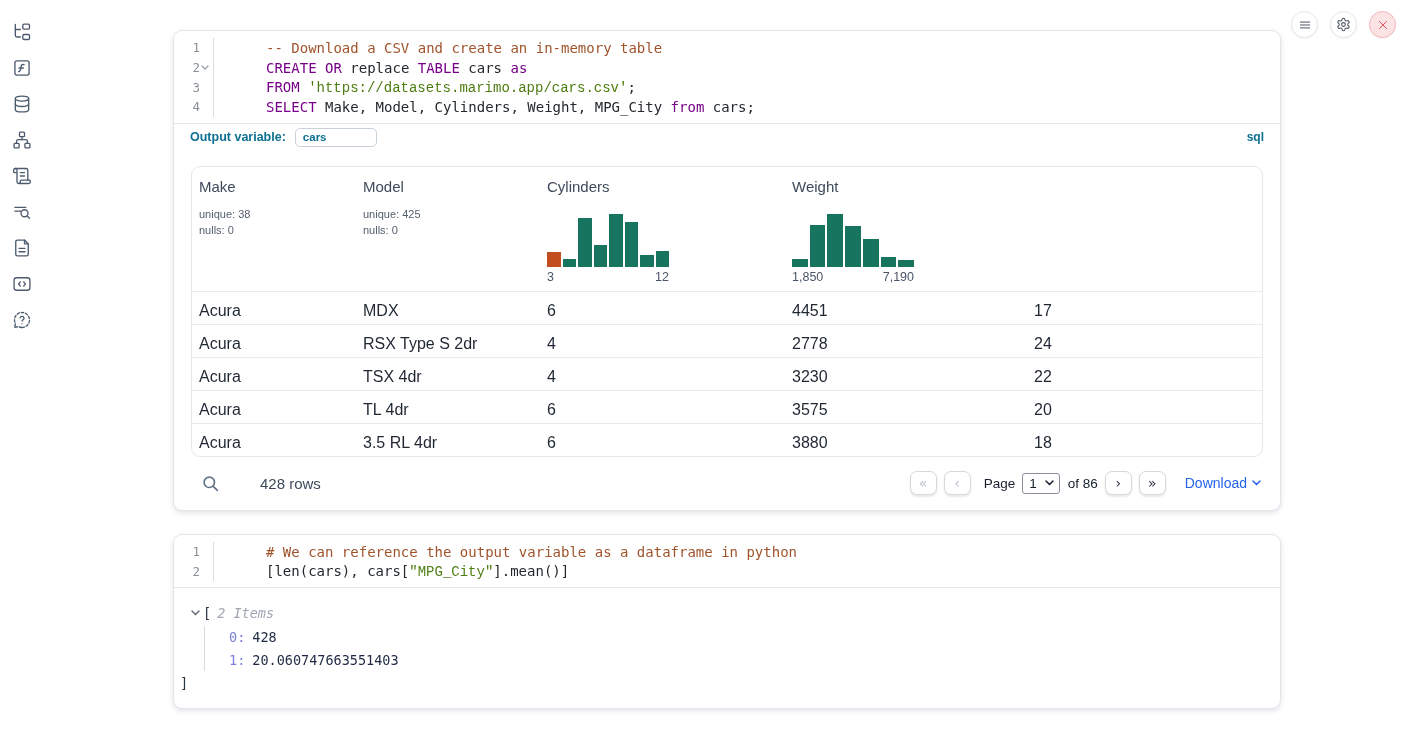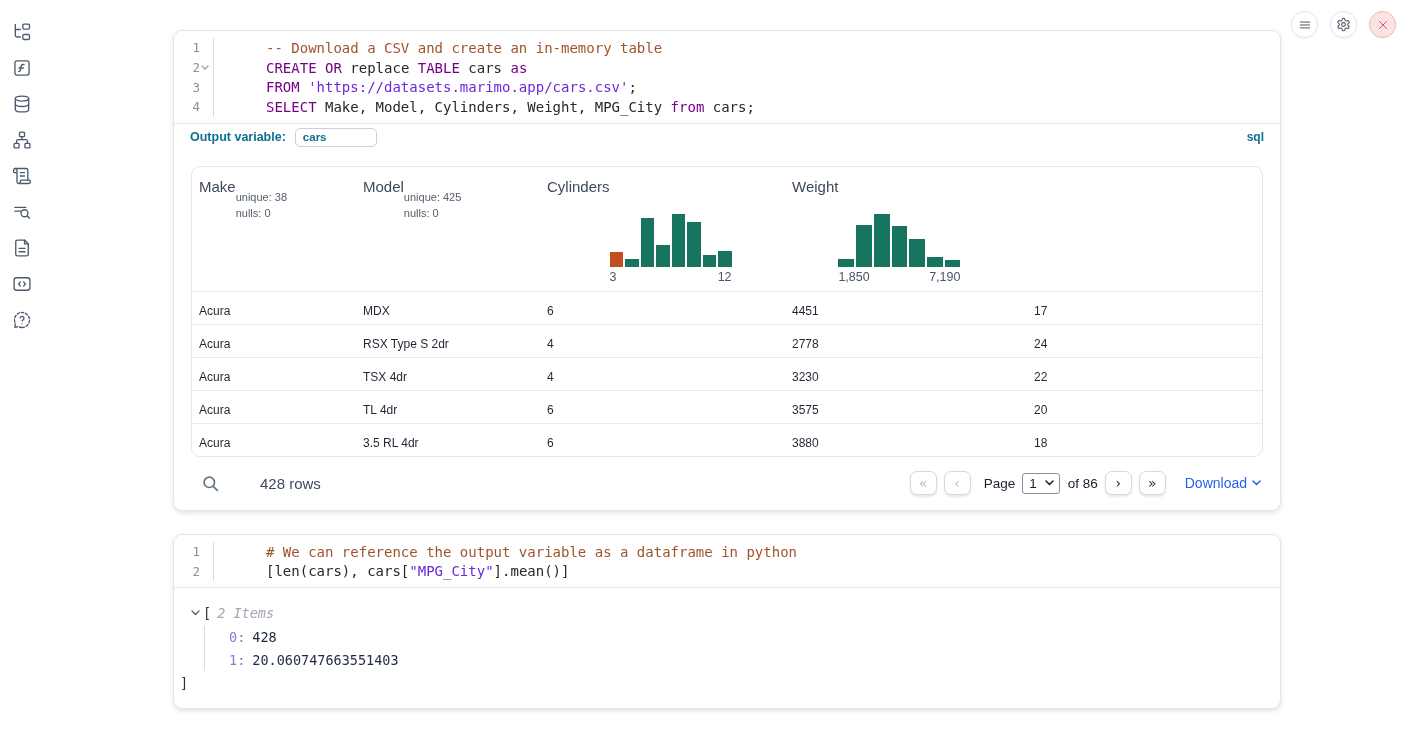--- a/index.html
+++ b/index.html
@@ -34,47 +34,47 @@
   .code-line { display:flex; height:19.7px; align-items:center; }
   .gutter { width:40px; flex:0 0 40px; display:flex; align-items:center; justify-content:flex-end;
     padding-right:3px; border-right:1px solid #d9dde2; height:100%; }
   .line-num { font-family:"DejaVu Sans Mono", monospace; font-size:12.5px; color:#8b9098;
     text-align:right; }
   .fold { width:10px; display:inline-flex; justify-content:center; }
   .code-text { font-family:"DejaVu Sans Mono", monospace; font-size:14px; padding-left:8px;
     white-space:pre; color:#24292e;margin-left:44px; }
   .tk-comment { color:#a0542c; }
   .tk-keyword { color:#770088; }
-  .tk-string  { color:#6d28d9; }
+  .tk-string  { color:#4d7c0f;font-family:Liberation Mono, monospace; }
   .tk-plain   { color:#24292e; }
 
   
   .outvar-row { border-top:1px solid #e2e6ea; display:flex; align-items:center;
     height:28px; padding:0 16px; }
   .outvar-label { color:#0e7091; font-weight:700; font-size:12.5px; }
   .outvar-input { margin-left:9px; width:82px; height:19px; border:1px solid #c9d2da; border-radius:5px;
     font-family:"Liberation Sans",sans-serif; font-size:11.5px; font-weight:700; color:#0e7091; padding:0 7px; outline:none; }
   .lang-badge { margin-left:auto; color:#0e7091; font-weight:700; font-size:12px; }
 
   
   .output-area { padding:15px 17px 0; }
   .table-card { border:1px solid #e3e7ec; border-radius:9px; overflow:hidden; }
   .t-header { display:grid; grid-template-columns:164px 184px 245px 242px 1fr; height:124px; }
-  .col-header { display:flex; flex-direction:row; padding:11px 6px 7px 7px; cursor:pointer; }
+  .col-header { display:flex; flex-direction:column; padding:11px 6px 7px 7px; cursor:pointer; }
   .col-label { font-size:15px; color:#3e4a5b; }
   .col-stats { margin-top:11px; }
   .col-stat { font-size:11px; color:#55606e; line-height:16.5px; }
   .hist-wrap { margin-top:auto; width:122px; }
   .hist { display:flex; align-items:flex-end; gap:2px; height:56px; }
   .bar { flex:1; background:#17745e; }
   .bar.orange { background:#c24d1e; }
   .hist-axis { display:flex; justify-content:space-between; font-size:12.5px; color:#4a5568; margin-top:3px; }
   .t-row { display:grid; grid-template-columns:164px 184px 245px 242px 1fr; height:33px;
     align-items:center; border-top:1px solid #e7eaee; }
-  .t-cell { padding-left:7px; font-size:12px; color:#1f2733;margin-top:6px; }
+  .t-cell { padding-left:7px; font-size:16px; color:#1f2733;margin-top:6px; }
 
   
   .table-footer { display:flex; align-items:center; height:53px;gap:27px; }
   .search-icon { margin-left:11px; display:flex; cursor:pointer; }
   .search-icon svg { stroke:#64748b; fill:none; stroke-width:1.7; stroke-linecap:round; }
   .row-count { margin-left:14px; font-size:15px; color:#3e4a5b; }
   .pager { margin-left:auto; display:flex; align-items:center; }
   .pg-btn { width:27px; height:24px; border:1px solid #d4d9df; border-radius:7px; background:#fff;
     box-shadow:0 1.5px 2px rgba(0,0,0,.09); display:flex; align-items:center; justify-content:center;
     margin-left:7px; font-size:14px; cursor:pointer; color:#2a3342; font-family:"DejaVu Sans",sans-serif; }

